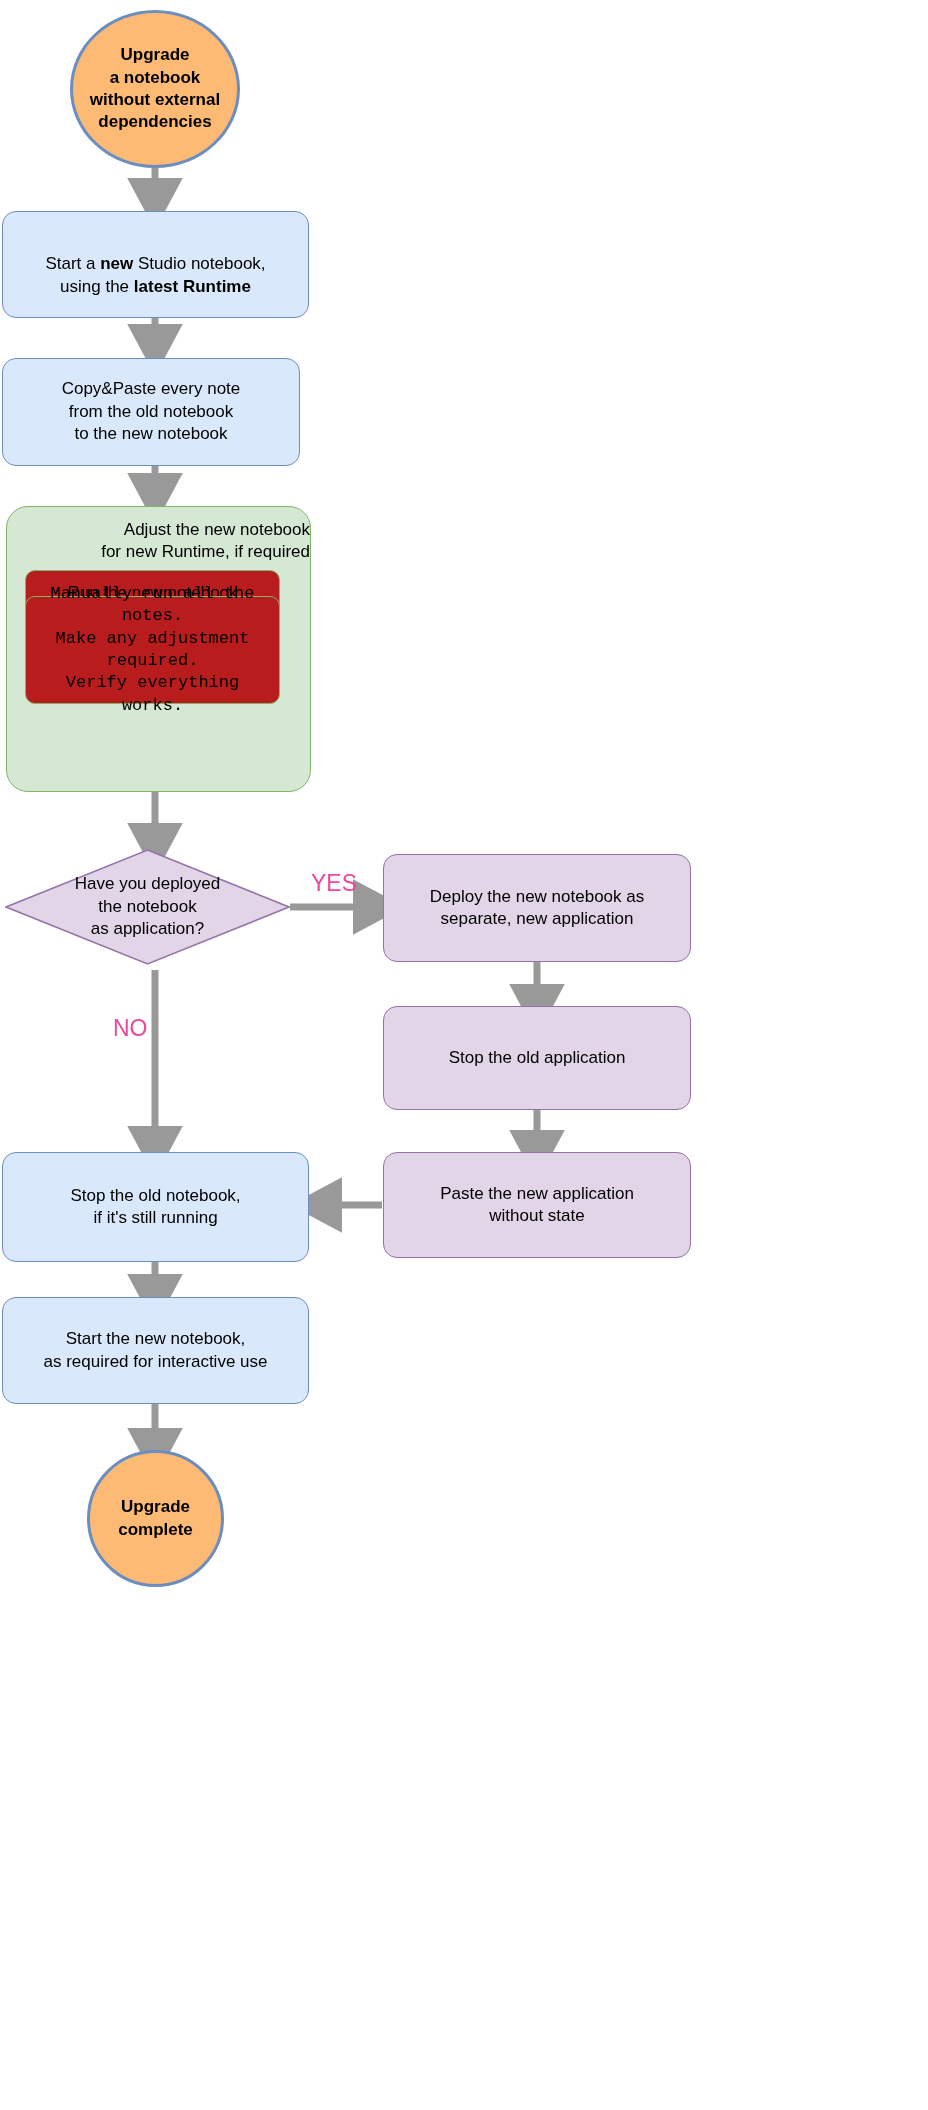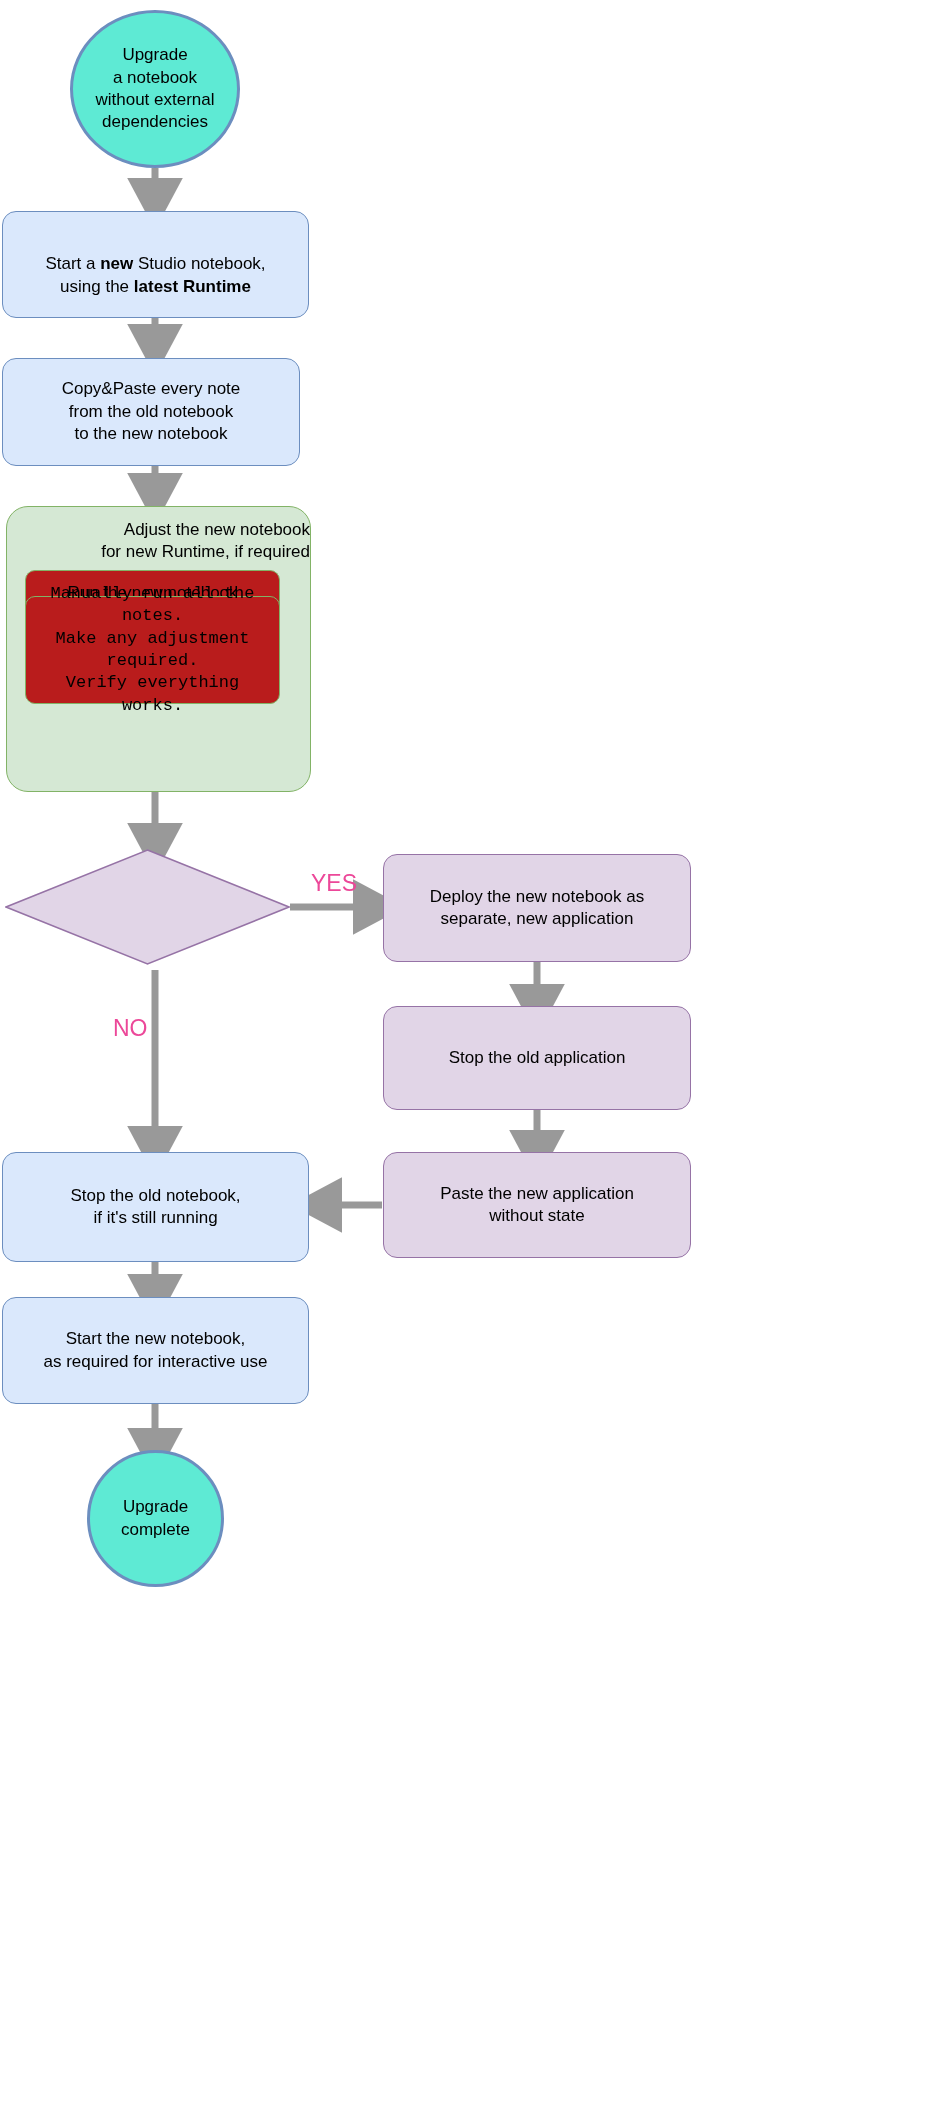--- a/index.html
+++ b/index.html
@@ -37,23 +37,23 @@
   }
   .node .txt {
     width: 100%;
     padding: 0 8px;
     box-sizing: border-box;
     white-space: pre-line;
   }
   
   .terminator {
     border-radius: 50%;
-    background: #5eead4;
+    background: #fdba74;
     border: 3px solid #6c8ebf;
-    font-weight: normal;
+    font-weight: bold;
     font-size: 17px;
   }
   
   .process-blue {
     background: #dae8fc;
     border: 1.5px solid #6c8ebf;
     border-radius: 14px;
     font-size: 17px;
   }
   
@@ -182,20 +182,23 @@
     <div class="txt">Manually run all the notes.
 Make any adjustment required.
 Verify everything works.</div>
   </div>
 
 
   <div class="node decision" style="left:5px; top:849px; width:285px; height:116px;">
     <svg class="diamond-svg" width="285" height="116" viewBox="0 0 285 116">
       <polygon points="142.5,1 284,58 142.5,115 1,58" fill="#e1d5e7" stroke="#9673a6" stroke-width="1.6"></polygon>
     </svg>
+    <div class="txt">Have you deployed
+the notebook
+as application?</div>
   </div>
 
   <div class="edge-label" style="left:311px; top:870px;">YES</div>
 
   <div class="edge-label" style="left:113px; top:991px;margin-top:24px;">NO</div>
 
   <div class="node process-purple" style="left:383px; top:854px; width:308px; height:108px;">
     <div class="txt">Deploy the new notebook as
 separate, new application</div>
   </div>

